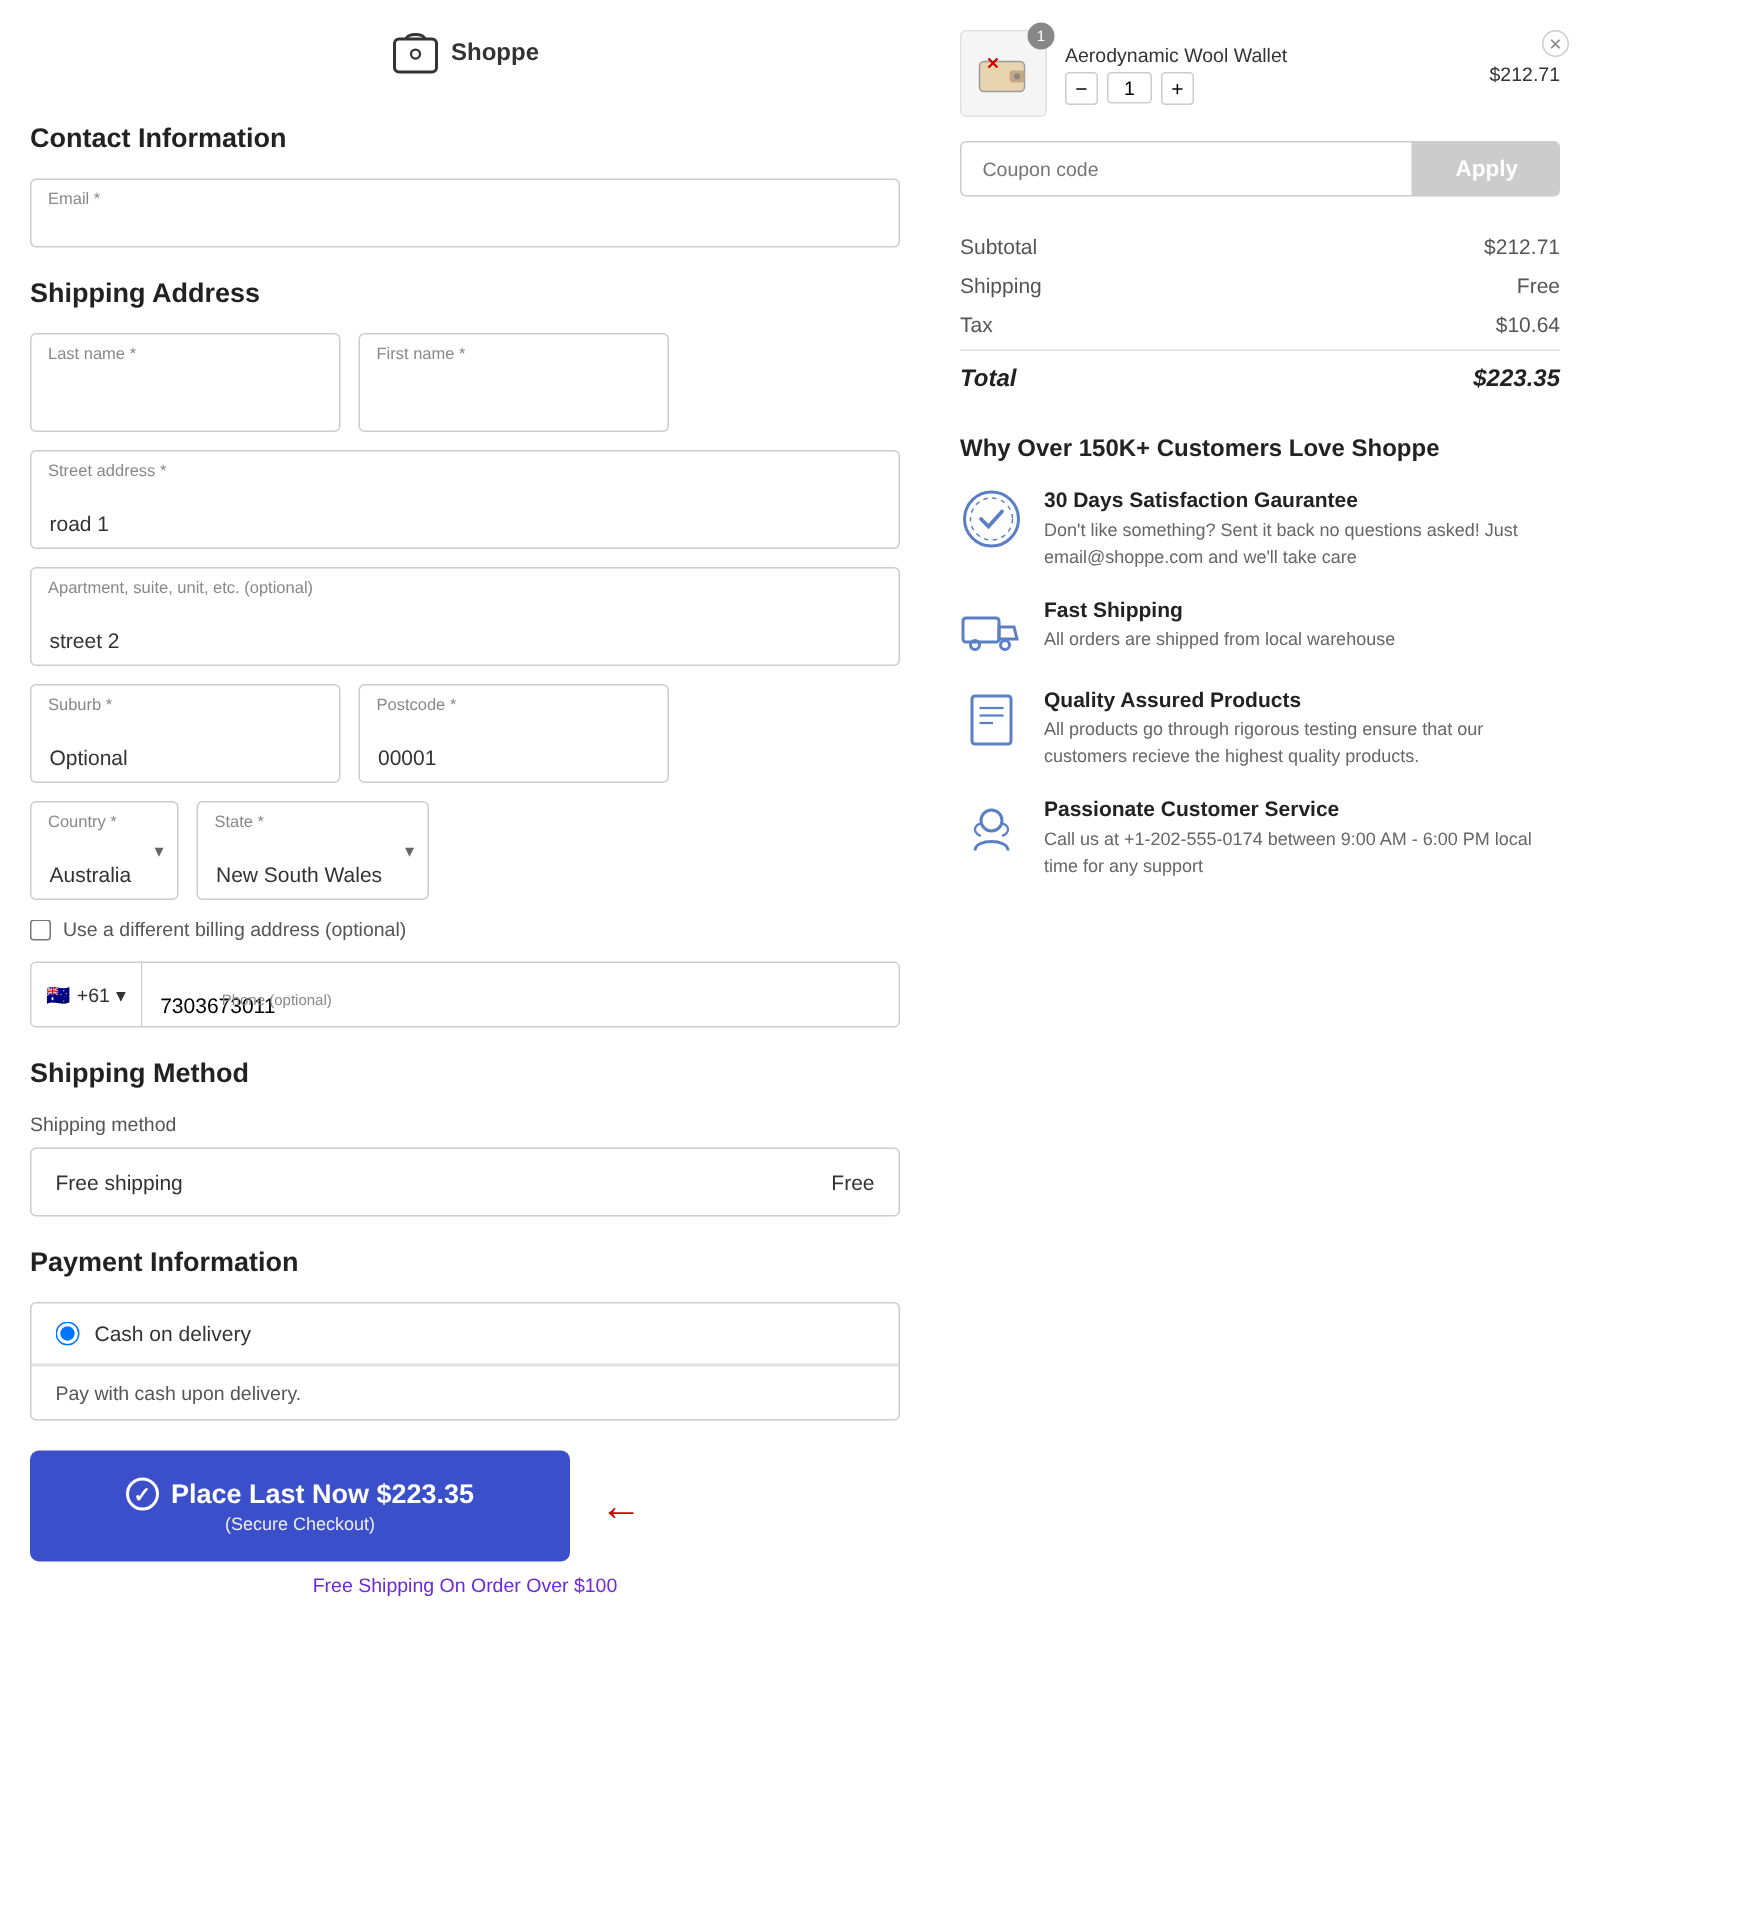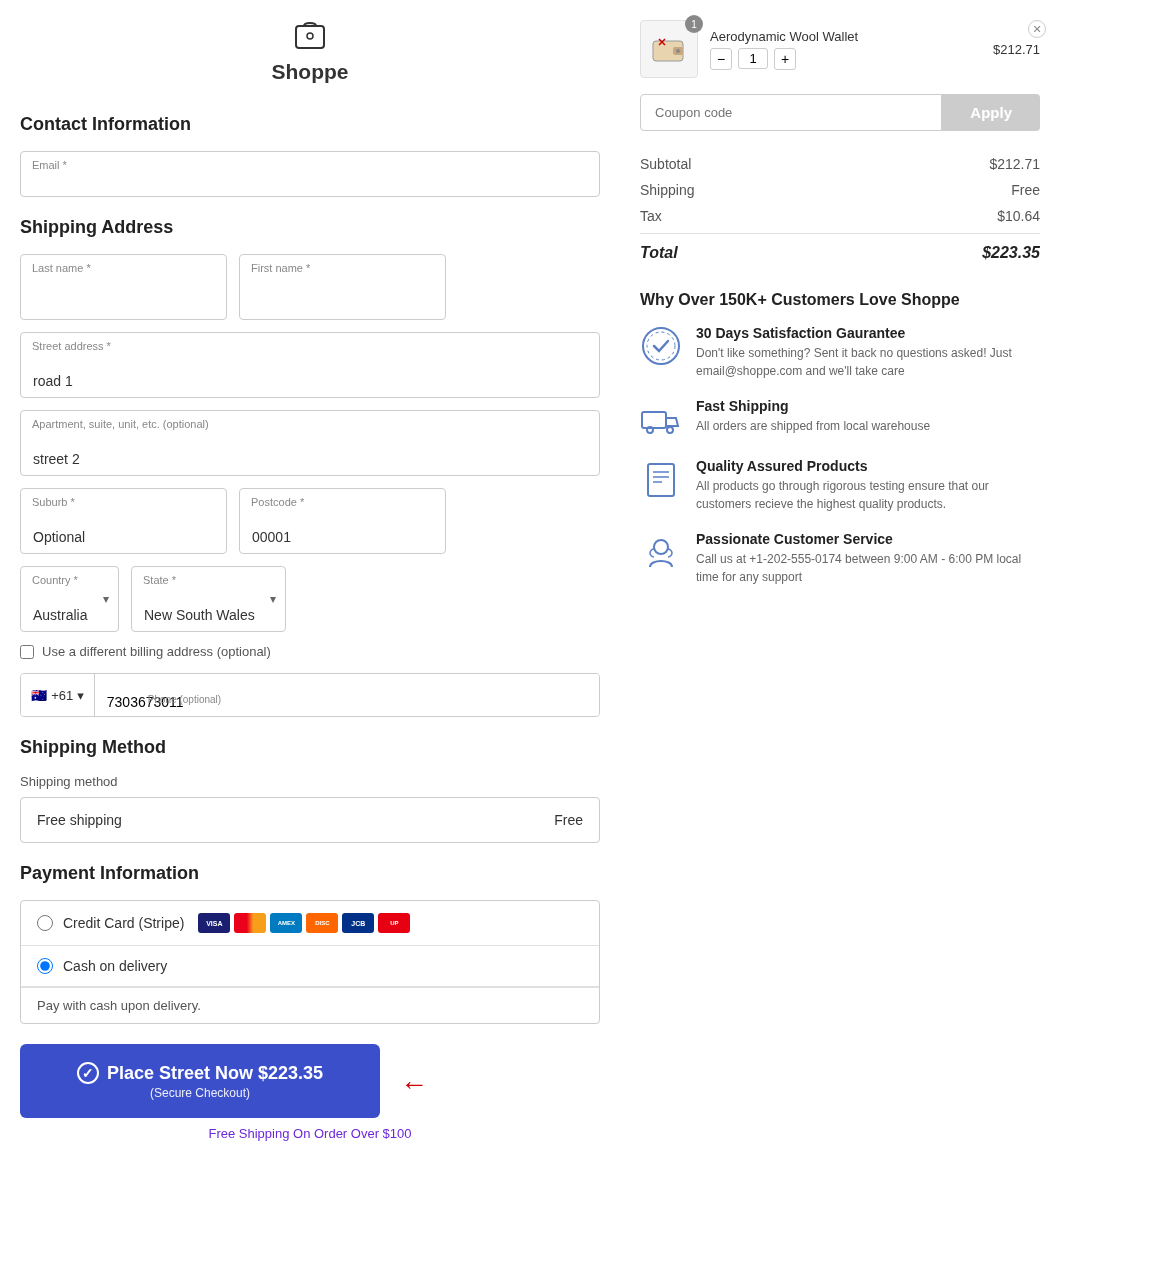--- a/index.html
+++ b/index.html
@@ -2,21 +2,21 @@
 <html><head>
   <meta charset="utf-8">
   <style>
     * { box-sizing: border-box; margin: 0; padding: 0; }
     body { font-family: -apple-system, BlinkMacSystemFont, 'Segoe UI', sans-serif; background: #fff; color: #333; font-size: 14px; }
     .page-wrapper { display: flex; max-width: 1176px; margin: 0 auto; padding: 20px; gap: 40px; }
     .left-col { flex: 1; max-width: 580px; }
     .right-col { width: 400px; flex-shrink: 0; }
 
     
-    .logo { display: flex; align-items: center; gap: 8px; justify-content: center; margin-bottom: 30px; font-size: 21px; font-weight: 600; color: #333; flex-direction: column; }
+    .logo { display: flex; align-items: center; gap: 8px; justify-content: center; margin-bottom: 30px; font-size: 16px; font-weight: 600; color: #333; }
 
     
     .section-title { font-size: 18px; font-weight: 700; margin-bottom: 16px; color: #222; }
 
     
     .form-group { margin-bottom: 12px; }
     .form-row { display: flex; gap: 12px; margin-bottom: 12px; }
     .form-field { position: relative; }
     .form-field label { position: absolute; top: 8px; left: 12px; font-size: 11px; color: #888; pointer-events: none; }
     .form-field input, .form-field select { width: 100%; border: 1px solid #ccc; border-radius: 4px; padding: 40px 12px 8px; font-size: 14px; color: #333; background: #fff; appearance: none; }
@@ -194,49 +194,37 @@
       <div class="shipping-box">
         <span class="shipping-label">Free shipping</span>
         <span class="shipping-price">Free</span>
       </div>
     </div>
 
     <div class="section-gap">
       <div class="section-title">Payment Information</div>
       <div class="payment-option">
 
-        <div class="payment-row">
-          <input type="radio" name="payment" id="cc" style="">
-          <label for="cc">Credit Card (Stripe)</label>
-          <div class="card-icons">
-            <div class="card-icon card-visa">VISA</div>
-            <div class="card-icon card-mc"></div>
-            <div class="card-icon card-amex" style="font-size:6px;">AMEX</div>
-            <div class="card-icon card-discover" style="font-size:6px;">DISC</div>
-            <div class="card-icon card-jcb" style="font-size:7px;">JCB</div>
-            <div class="card-icon card-up" style="font-size:6px;">UP</div>
-          </div>
-        </div>
 
         <div class="payment-row">
           <input type="radio" name="payment" id="cod" checked="" style="">
           <label for="cod">Cash on delivery</label>
         </div>
         <div class="cash-description">Pay with cash upon delivery.</div>
       </div>
     </div>
 
 
     <div class="btn-wrapper">
       <div style="display:flex; align-items:center; gap: 20px; width:100%; max-width:580px;">
         <button class="place-order-btn" style="flex:0 0 360px;">
           <span style="display:flex;align-items:center;gap:8px;">
             <span style="width:22px;height:22px;border-radius:50%;border:2px solid #fff;display:flex;align-items:center;justify-content:center;font-size:14px;">✓</span>
             <span>
-              <span>Place Street Now</span>
+              <span>Place Last Now</span>
               <span>$223.35</span>
             </span>
           </span>
           <span class="secure">(Secure Checkout)</span>
         </button>
         <div style="display:flex;align-items:center;">
           <span style="color:#cc0000;font-size:28px;">←</span>
         </div>
       </div>
       <div class="free-shipping-note">Free Shipping On Order Over $100</div>

